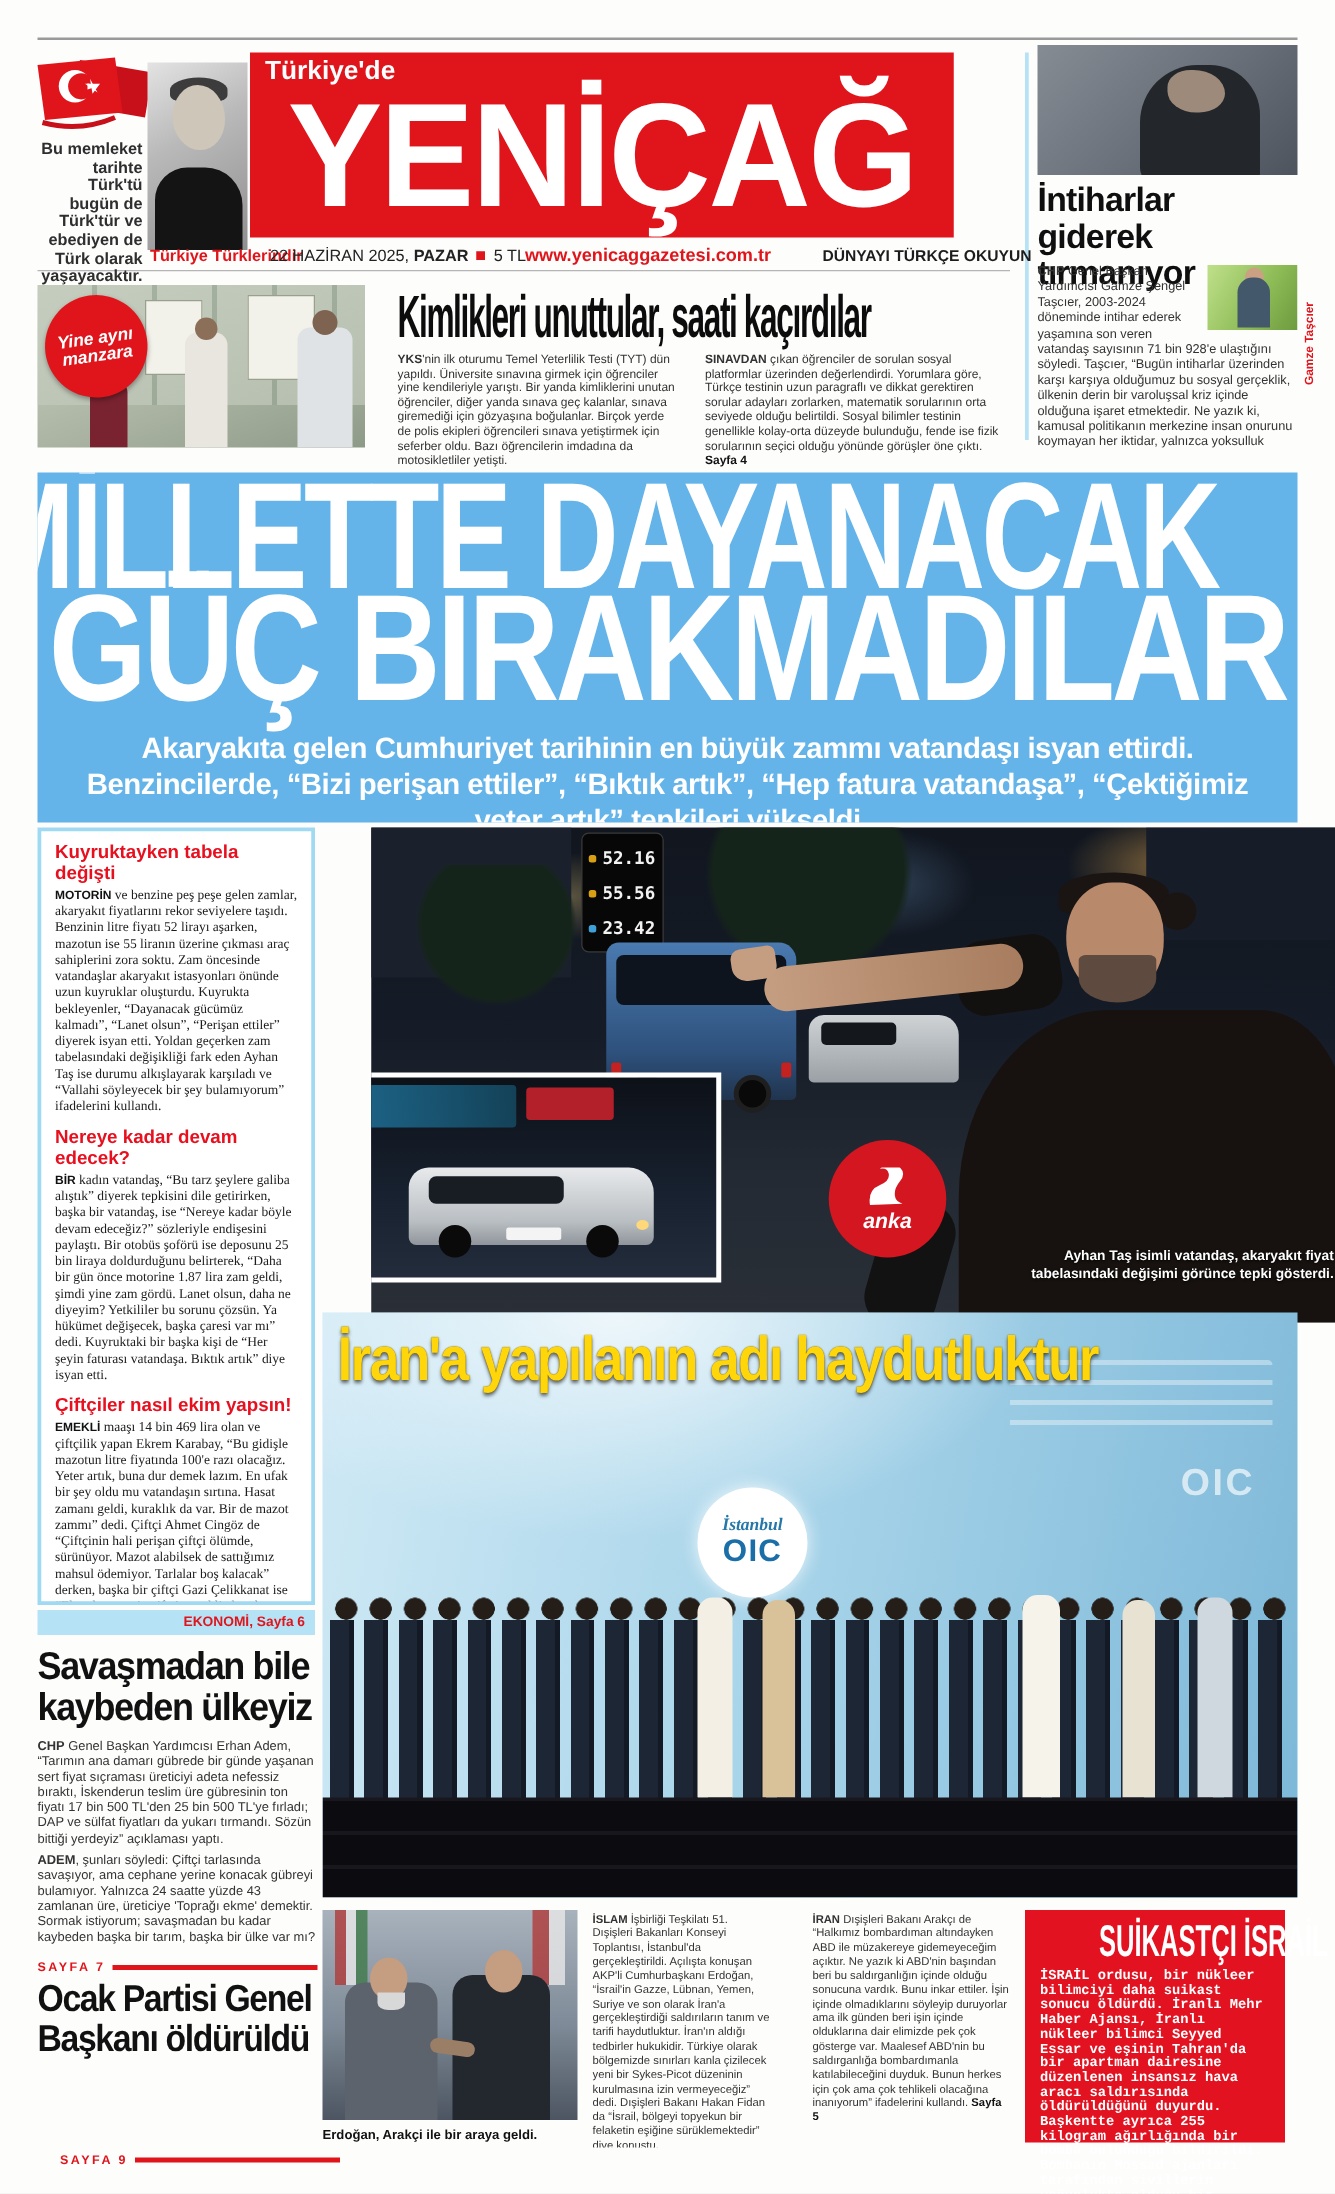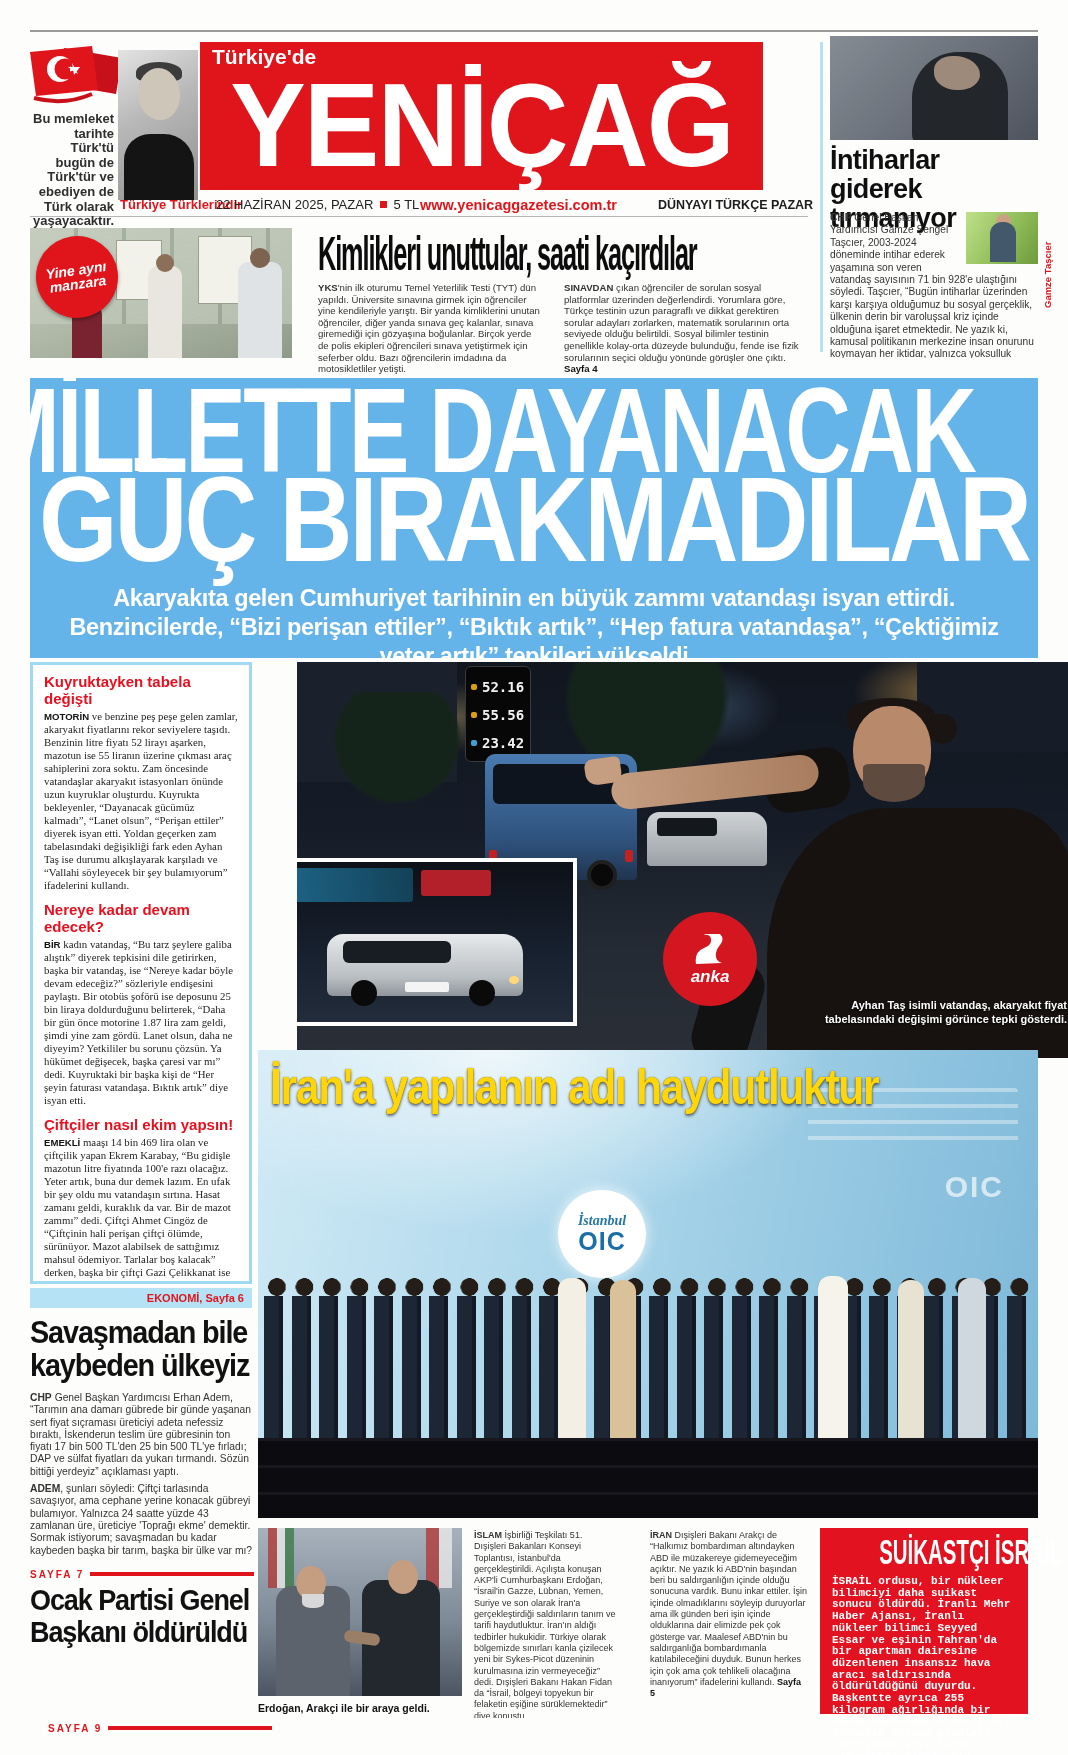--- a/index.html
+++ b/index.html
@@ -16,21 +16,21 @@
 
   
   .flags{left:26px;top:42px;width:100px;height:80px;}
   .ataturk{left:118px;top:50px;width:80px;height:150px;background:linear-gradient(150deg,#e3e3e3 0%,#b9b9b9 40%,#8f8f8f 100%);overflow:hidden;}
   .ata-suit{position:absolute;left:6px;bottom:-6px;width:70px;height:72px;background:#141414;border-radius:26px 30px 0 0;}
   .ata-head{position:absolute;left:20px;top:18px;width:42px;height:52px;background:#cfc6ba;border-radius:48% 52% 46% 52%;}
   .ata-hair{position:absolute;left:18px;top:12px;width:46px;height:20px;background:#3c3c3c;border-radius:50% 50% 30% 30%;}
   .motto{left:28px;top:112px;width:86px;font-size:13px;line-height:14.6px;font-weight:600;color:#2e2e2e;text-align:right;}
   .slogan{left:120px;top:197px;font-size:13px;font-weight:800;color:#e0151c;}
   .daterow{left:216px;top:197px;font-size:13px;color:#222;}
-  .daterow .day{font-weight:400;}
+  .daterow .day{font-weight:700;}
   .redsq{display:inline-block;width:7px;height:7px;background:#e0151c;margin:0 3px 1px 3px;}
   .logobox{left:200px;top:42px;width:563px;height:148px;background:#e0151c;}
   .logo-region{position:absolute;left:12px;top:3px;font-size:21px;font-weight:800;color:#fff;}
   .logo-title{position:absolute;left:0;right:0;top:24px;text-align:center;font-size:118px;line-height:118px;
               font-weight:900;color:#fff;letter-spacing:-2px;transform:scale(.96,1);}
   .website{left:420px;top:197px;font-size:14.5px;font-weight:800;color:#e0151c;}
   .tagline{left:658px;top:198px;font-size:12.5px;font-weight:800;color:#1c1c1c;}
 
   
   .tr-photo{left:830px;top:36px;width:208px;height:104px;background:linear-gradient(135deg,#868c94 0%,#696f78 55%,#4e545d 100%);overflow:hidden;}
@@ -203,21 +203,21 @@
     <span>22 HAZİRAN 2025,</span>
     <span class="day">PAZAR</span>
     <span class="redsq"></span>
     <span>5 TL</span>
   </div>
   <div class="abs logobox">
     <span class="logo-region">Türkiye'de</span>
     <div class="logo-title">YENİÇAĞ</div>
   </div>
   <div class="abs website">www.yenicaggazetesi.com.tr</div>
-  <div class="abs tagline">DÜNYAYI TÜRKÇE PAZAR</div>
+  <div class="abs tagline">DÜNYAYI TÜRKÇE OKUYUN</div>
 
   <div class="abs tr-photo">
     <div class="des-fig"></div>
     <div class="des-hands"></div>
   </div>
   <div class="abs tr-headline">İntiharlar giderek tırmanıyor</div>
   <div class="abs tr-body">
     <span class="tr-inset">
         <u></u>
         <i></i>

